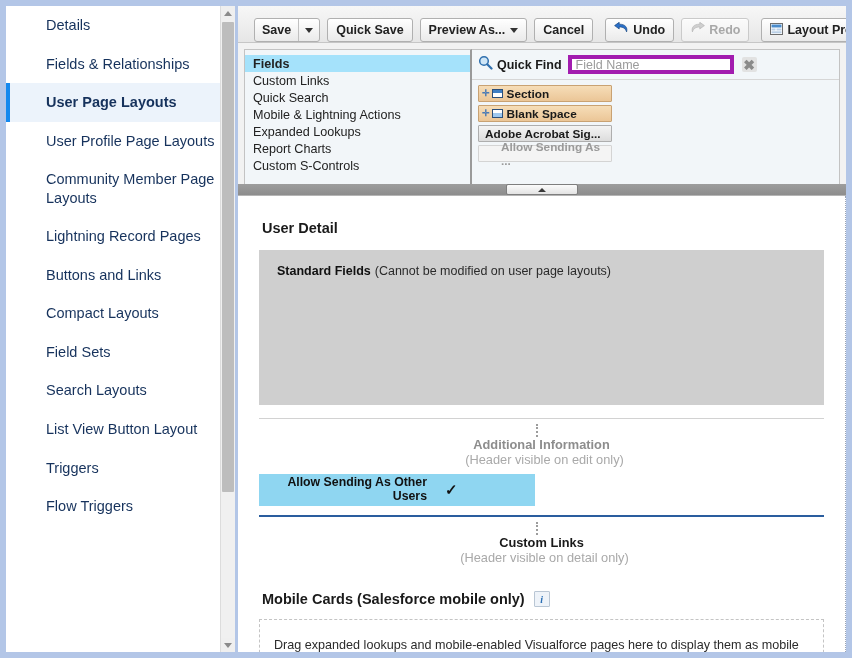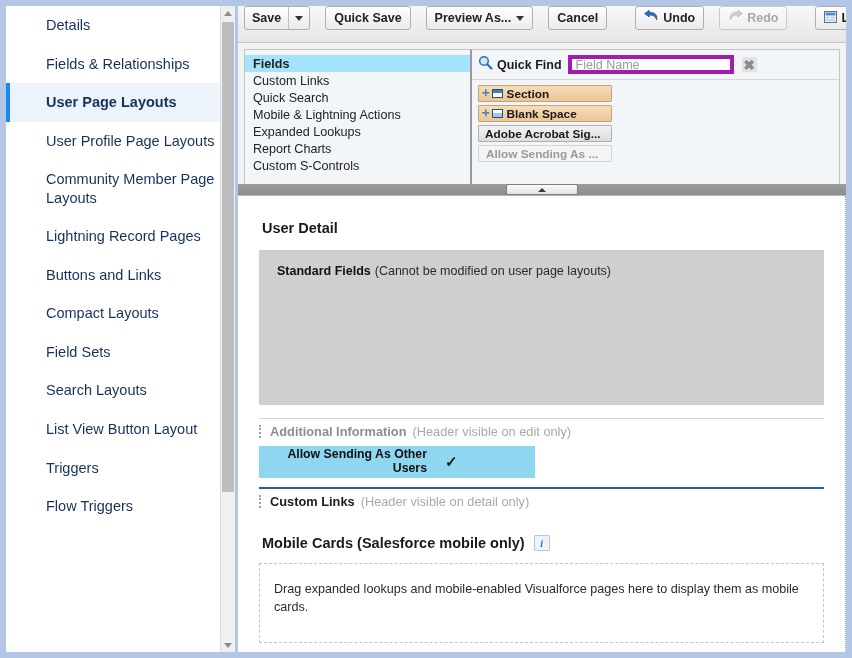--- a/index.html
+++ b/index.html
@@ -81,23 +81,23 @@
     background: #f2f2f2;
     border: 1px solid #b5b5b5;
     border-top: none; border-left: none; border-right: none;
     height: 190px;
     box-sizing: border-box;
   }
   #toolbar {
     height: 36px;
     background: linear-gradient(to bottom,#f7f7f7 0%,#e6e6e6 100%);
     border-bottom: 1px solid #c6c6c6;
-    display: flex; align-items: flex-start;
-    padding: 0 6px;
-    gap: 8px;
+    display: flex; align-items: flex-end;
+    padding: 0 16px;
+    gap: 0px;
   }
   .btn {
     display: inline-flex; align-items: center;
     height: 22px;
     padding: 0 8px;
     margin-right: 7px;
     font-size: 12.5px; font-weight: bold;
     color: #222;
     background: linear-gradient(to bottom,#ffffff 0%,#eaeaea 100%);
     border: 1px solid #b0b0b0;
@@ -271,20 +271,21 @@
   }
   .gray-block .hdr { font-size: 12.5px; }
   .hdr b { font-weight: bold; color: #111; }
   .hdr span { color: #2a2a2a; margin-left: 4px; }
 
   .sec-rule { margin: 13px 9px 0 9px; border-top: 1px solid #d2d2d2; }
   .sec-hdr-row {
     margin: 0 9px; padding: 5px 0 4px 0;
     display: flex; align-items: center;
     font-size: 12.8px;
+    flex-direction: column;
   }
   .grip {
     width: 3px; height: 13px; margin-right: 6px;
     border-left: 2px dotted #9c9c9c;
     border-right: 0;
     display: inline-block;
   }
   .sec-hdr-row .name { font-weight: bold; color: #8d8d8d; }
   .sec-hdr-row .note { color: #a9a9a9; margin-left: 6px; }
   .sec-hdr-row .name.dark { color: #1a1a1a; }
@@ -500,21 +501,21 @@
             </div>
             <div class="fitem tan">
               <span class="drag-plus">✛</span>
               <span class="mini-icon blank"></span>
               <span>Blank Space</span>
             </div>
             <div class="fitem plain">
               <span style="margin-left:3px;">Adobe Acrobat Sig...</span>
             </div>
             <div class="fitem dim">
-              <span style="margin-left:4px;">Allow Sending As ...</span>
+              <span style="margin-left:19px;">Allow Sending As ...</span>
             </div>
           </div>
 
         </div>
       </div>
 
       <div id="splitter">
         <div id="collapse-handle">
           <i></i>
         </div>

